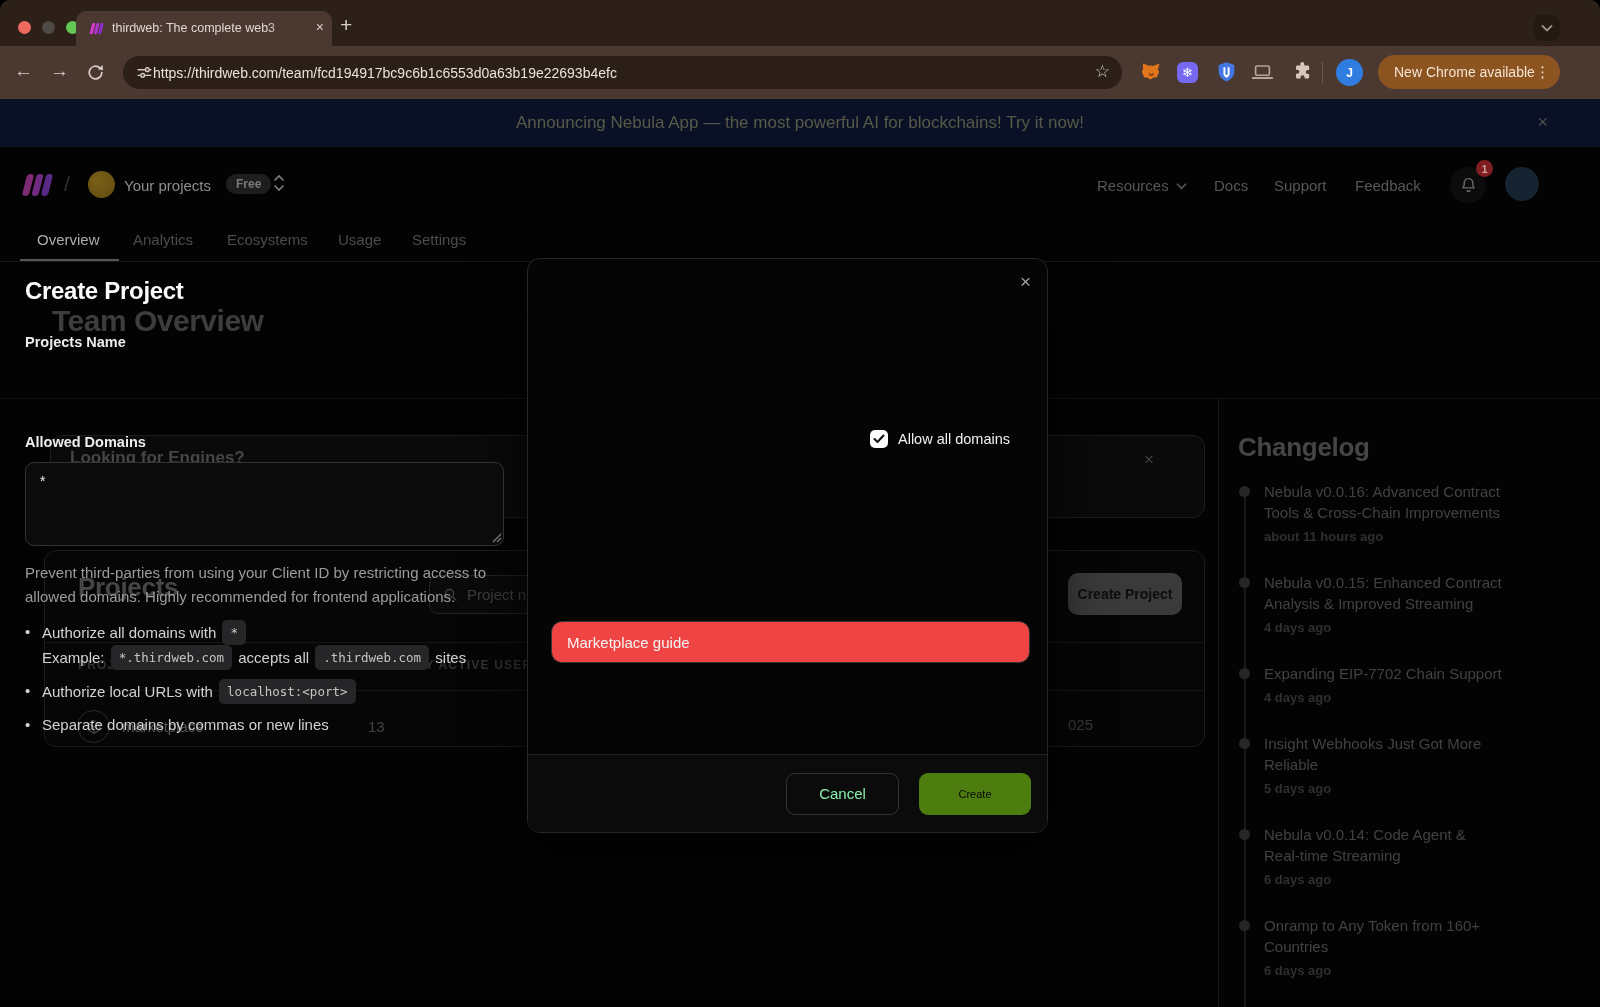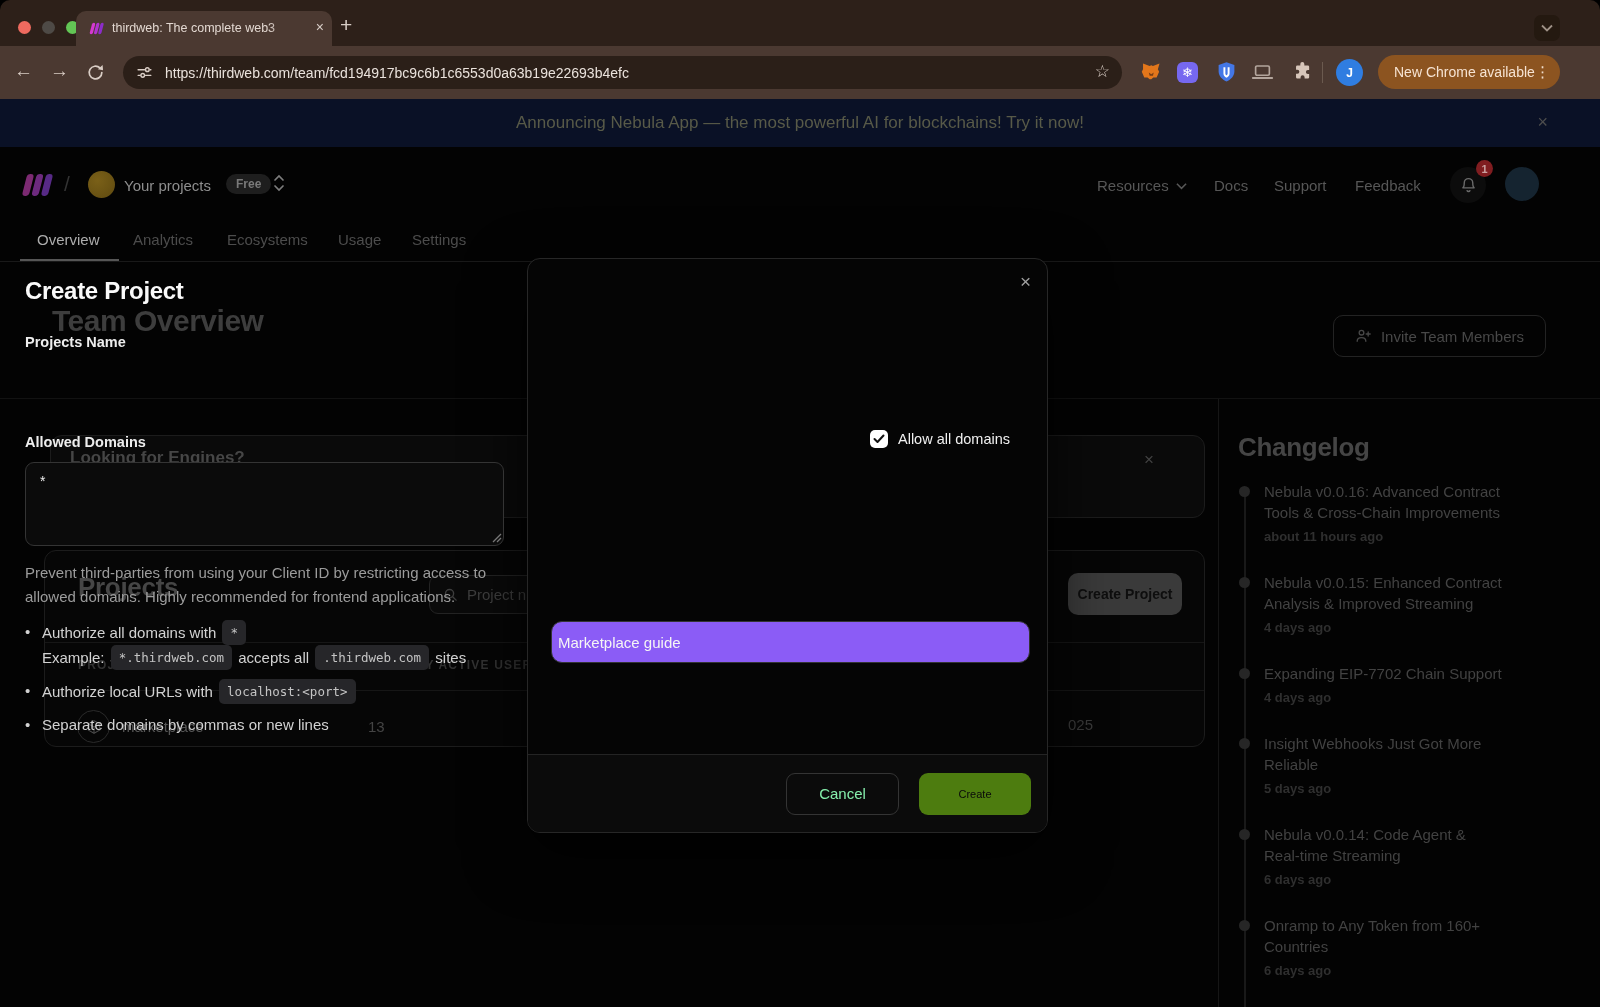--- a/index.html
+++ b/index.html
@@ -18,21 +18,21 @@
   .tab-title { left:36px; top:10px; width:200px; font-size:12.5px; color:#e3d8d1; white-space:nowrap; overflow:hidden; }
   .tab-fade { right:26px; top:0; width:40px; height:35px; background:linear-gradient(to right, rgba(75,57,49,0), #4b3931); }
   .tab-close { right:8px; top:8px; color:#d8cec8; font-size:14px; cursor:default; }
   .newtab { left:340px; top:13px; color:#d6ccc5; font-size:21px; }
   .tabsearch { left:1534px; top:15px; width:26px; height:26px; border-radius:7px; background:#241910; display:flex; align-items:center; justify-content:center; }
   .navbtn { top:60px; color:#d9cdc5; font-size:19px; }
   .nb-back{ left:14px; } .nb-fwd{ left:50px; }
   .nb-reload{ left:86px; top:63px; }
   .urlbar { left:123px; top:56px; width:999px; height:33px; border-radius:17px; background:#2b1f18; display:flex; align-items:center; }
   .url-tune { margin-left:13px; }
-  .url-text { margin-left:12px; font-size:14px; color:#eae2dc; }
+  .url-text { font-size:14px; color:#eae2dc; }
   .url-star { position:absolute; right:12px; top:5px; color:#d9cdc5; font-size:17px; }
   .ext { top:61px; } 
   .ext-snow { left:1177px; top:62px; width:21px; height:21px; border-radius:6px; background:#7668f0; color:#fff; font-size:13px; display:flex; align-items:center; justify-content:center; }
   .ext-sep { left:1322px; top:62px; width:1px; height:21px; background:#6b5a4f; }
   .avatar-j { left:1336px; top:59px; width:27px; height:27px; border-radius:50%; background:#2f7de1; color:#fff; font-size:12px; font-weight:700; display:flex; align-items:center; justify-content:center; }
   .chrome-pill { left:1378px; top:55px; width:182px; height:34px; border-radius:17px; background:#8c5420; color:#f6e3d2; font-size:14px; display:flex; align-items:center; padding:0 10px 0 16px; }
   .chrome-pill .dots { margin-left:auto; font-size:15px; color:#f0ddcc; letter-spacing:0; }
 
   
   .banner { left:0; top:99px; width:1600px; height:48px; background:#0a1126; display:flex; align-items:center; justify-content:center; }
@@ -94,21 +94,21 @@
   .clog-dot { position:absolute; left:1px; top:5px; width:11px; height:11px; border-radius:50%; background:#262626; }
   .clog-entry-title { font-size:15px; color:#424242; line-height:21px; }
   .clog-entry-time { margin-top:6px; font-size:13px; color:#2f2f2f;font-weight:bold; }
 
   
   .modal { left:527px; top:258px; width:521px; height:575px; background:#050505; border:1px solid #272727; border-radius:13px; box-shadow:0 20px 60px rgba(0,0,0,0.8); }
   .modal-close { right:16px; top:12px; color:#9f9f9f; font-size:19px; }
   .m-title { left:25px; top:277px; font-size:24px; font-weight:700; color:#fafafa; letter-spacing:-0.3px; }
   .m-label { font-size:14.5px; font-weight:600; color:#ededed; }
   .m-lbl-name { left:25px; top:334px; }
-  .m-input { left:25px; top:363px; width:479px; height:42px; background:#8b5cf6; border:1px solid #343434; border-radius:11px; color:#f5f5f5; font-size:15px; padding:0 6px; font-family:"Liberation Sans",sans-serif; outline:none; }
+  .m-input { left:25px; top:363px; width:479px; height:42px; background:#ef4444; border:1px solid #343434; border-radius:11px; color:#f5f5f5; font-size:15px; padding:0 15px; font-family:"Liberation Sans",sans-serif; outline:none; }
   .m-lbl-domains { left:25px; top:434px; }
   .m-checkrow { left:870px; top:430px; display:flex; align-items:center; gap:10px; }
   .m-checkbox { width:18px; height:18px; border-radius:5px; background:#fff; display:flex; align-items:center; justify-content:center; }
   .m-checklabel { color:#f0f0f0; font-size:14.5px; font-weight:500; }
   .m-textarea { left:25px; top:462px; width:479px; height:84px; background:#0b0b0b; border:1px solid #343434; border-radius:9px; color:#eeeeee; font-size:14px; padding:10px 14px; font-family:"Liberation Sans",sans-serif; outline:none; resize:none; }
   .m-resize { left:492px; top:533px; }
   .m-help { left:25px; top:561px; width:480px; font-size:15px; color:#9c9c9c; line-height:24px; }
   .m-bullets { left:25px; top:620px; width:480px; list-style:none; }
   .m-bullets li { position:relative; padding-left:17px; margin-bottom:9px; color:#d2d2d2; font-size:15px; line-height:23px; }
   .m-bullets li::before { content:"•"; position:absolute; left:0; top:0; color:#d2d2d2; }
@@ -228,29 +228,20 @@
 
   <div class="abs ptab active pt-ov">Overview</div>
   <div class="abs ptab pt-an">Analytics</div>
   <div class="abs ptab pt-ec">Ecosystems</div>
   <div class="abs ptab pt-us">Usage</div>
   <div class="abs ptab pt-se">Settings</div>
   <div class="abs tabnav-border"></div>
   <div class="abs ptab-underline"></div>
 
   <div class="abs page-title">Team Overview</div>
-  <div class="abs invite-btn">
-    <svg width="17" height="16" viewBox="0 0 24 24" fill="none" stroke="#484848" stroke-width="2" stroke-linecap="round">
-      <circle cx="9" cy="7" r="3.5"></circle>
-        <path d="M2.5 20c0-3.5 3-5.5 6.5-5.5s6.5 2 6.5 5.5"></path>
-        <line x1="19" y1="6" x2="19" y2="12"></line>
-        <line x1="16" y1="9" x2="22" y2="9"></line>
-    </svg>
-    <span>Invite Team Members</span>
-  </div>
   <div class="abs section-hr"></div>
 
   <div class="abs engines-card"></div>
   <div class="abs engines-title">Looking for Engines?</div>
   <div class="abs engines-body">Engines, contracts, project settings, and more are now managed </div>
   <div class="abs engines-close">×</div>
 
   <div class="abs projects-panel"></div>
   <div class="abs projects-title">Projects</div>
   <div class="abs proj-search">

